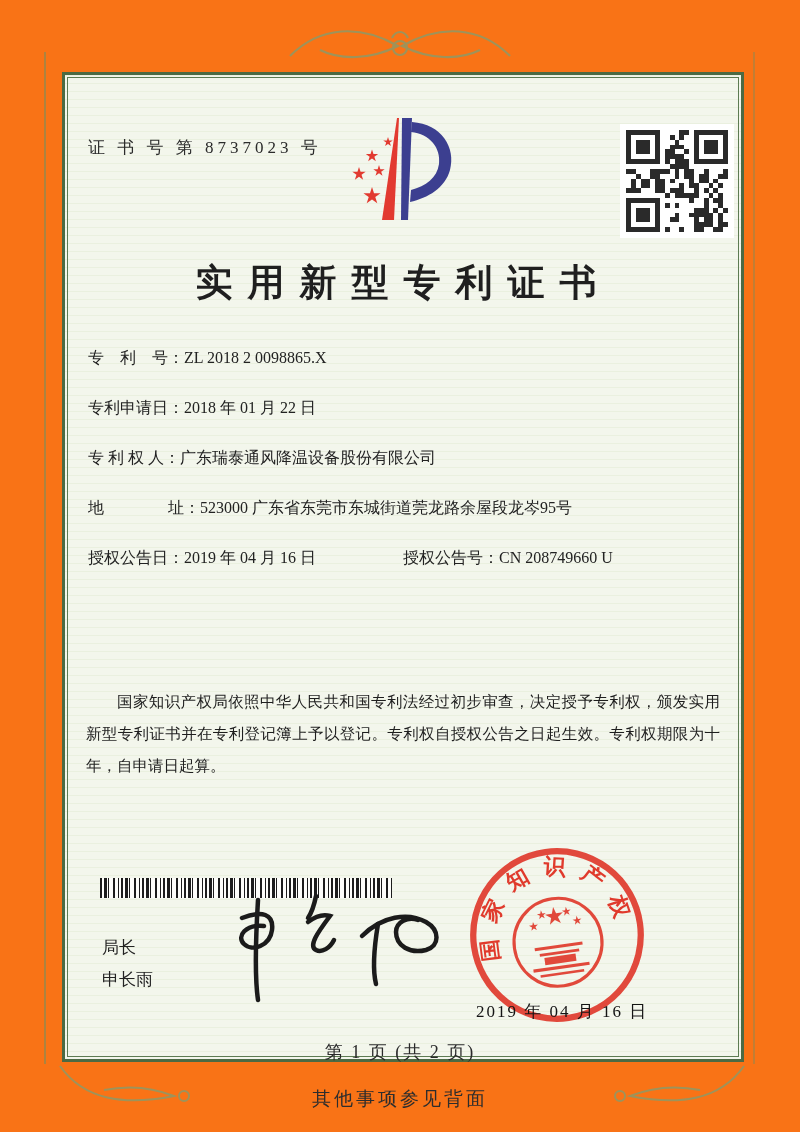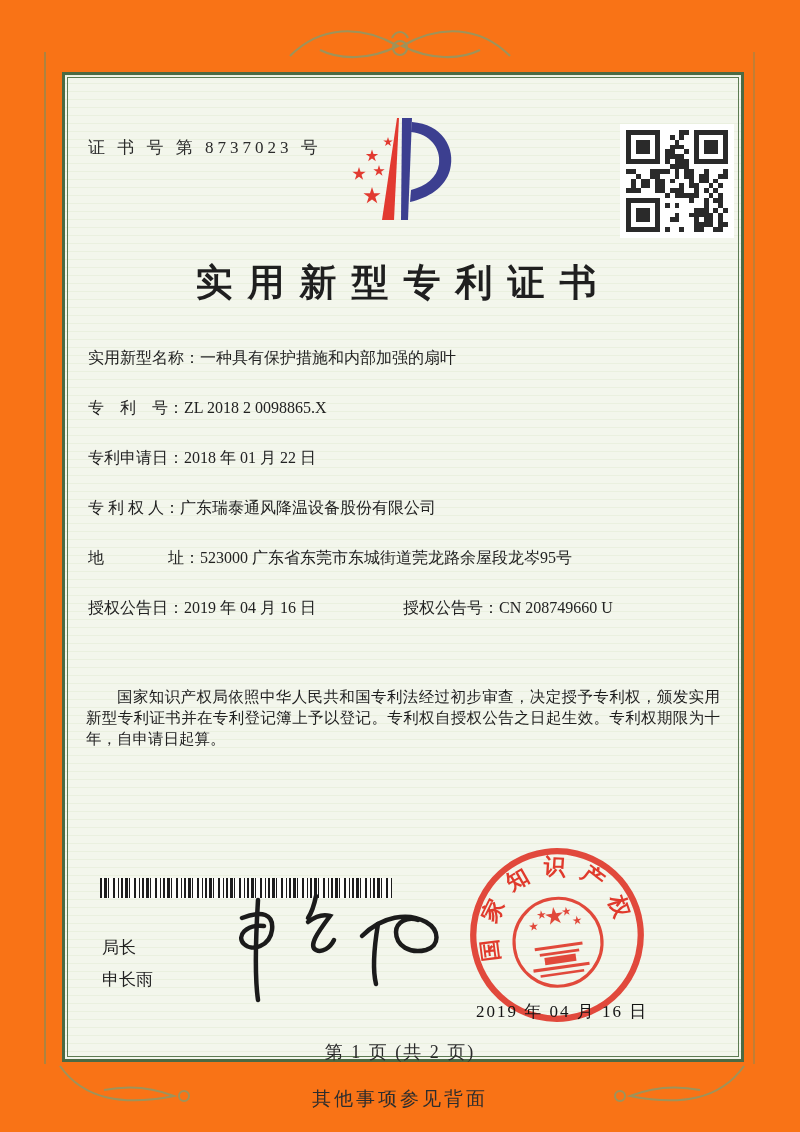--- a/index.html
+++ b/index.html
@@ -42,21 +42,21 @@
     letter-spacing:15px;padding-left:7px;box-sizing:border-box;
     color:#1f1f1f;
   }
   .fields{position:absolute;left:88px;top:348px;width:630px;}
   .field-row{position:relative;height:50px;font-size:16px;white-space:nowrap;}
   .f-label{color:#222;}
   .f-value{color:#222;}
   .two-col .col2{position:absolute;left:315px;top:0;}
   .paras{
     position:absolute;left:86px;top:686px;width:634px;
-    font-size:15.5px;line-height:21px;text-align:justify;color:#1e1e1e;
+    font-size:15.5px;line-height:32px;text-align:justify;color:#1e1e1e;
   }
   .paras p{margin:0;text-indent:2em;}
   .barcode{
     position:absolute;left:100px;top:878px;width:292px;height:20px;
     background:repeating-linear-gradient(90deg,
       #1c1c1c 0 2px,#fdfdfa 2px 4px,
       #1c1c1c 4px 7px,#fdfdfa 7px 8px,
       #1c1c1c 8px 9px,#fdfdfa 9px 13px,
       #1c1c1c 13px 15px,#fdfdfa 15px 18px,
       #1c1c1c 18px 19px,#fdfdfa 19px 21px);
@@ -264,23 +264,20 @@
       <rect x="14" y="20" width="1" height="1" fill="#2a2a2a"></rect>
       <rect x="15" y="20" width="1" height="1" fill="#2a2a2a"></rect>
       <rect x="18" y="20" width="1" height="1" fill="#2a2a2a"></rect>
       <rect x="19" y="20" width="1" height="1" fill="#2a2a2a"></rect>
     </svg>
 
   <div class="title">实用新型专利证书</div>
 
   <div class="fields">
     <div class="field-row">
-      <span class="f-label">实用新型名称：</span><span class="f-value">一种具有保护措施和内部加强的扇叶</span>
-    </div>
-    <div class="field-row">
       <span class="f-label">专　利　号：</span><span class="f-value">ZL 2018 2 0098865.X</span>
     </div>
     <div class="field-row">
       <span class="f-label">专利申请日：</span><span class="f-value">2018 年 01 月 22 日</span>
     </div>
     <div class="field-row">
       <span class="f-label">专 利 权 人：</span><span class="f-value">广东瑞泰通风降温设备股份有限公司</span>
     </div>
     <div class="field-row">
       <span class="f-label">地　　　　址：</span><span class="f-value">523000 广东省东莞市东城街道莞龙路余屋段龙岑95号</span>

